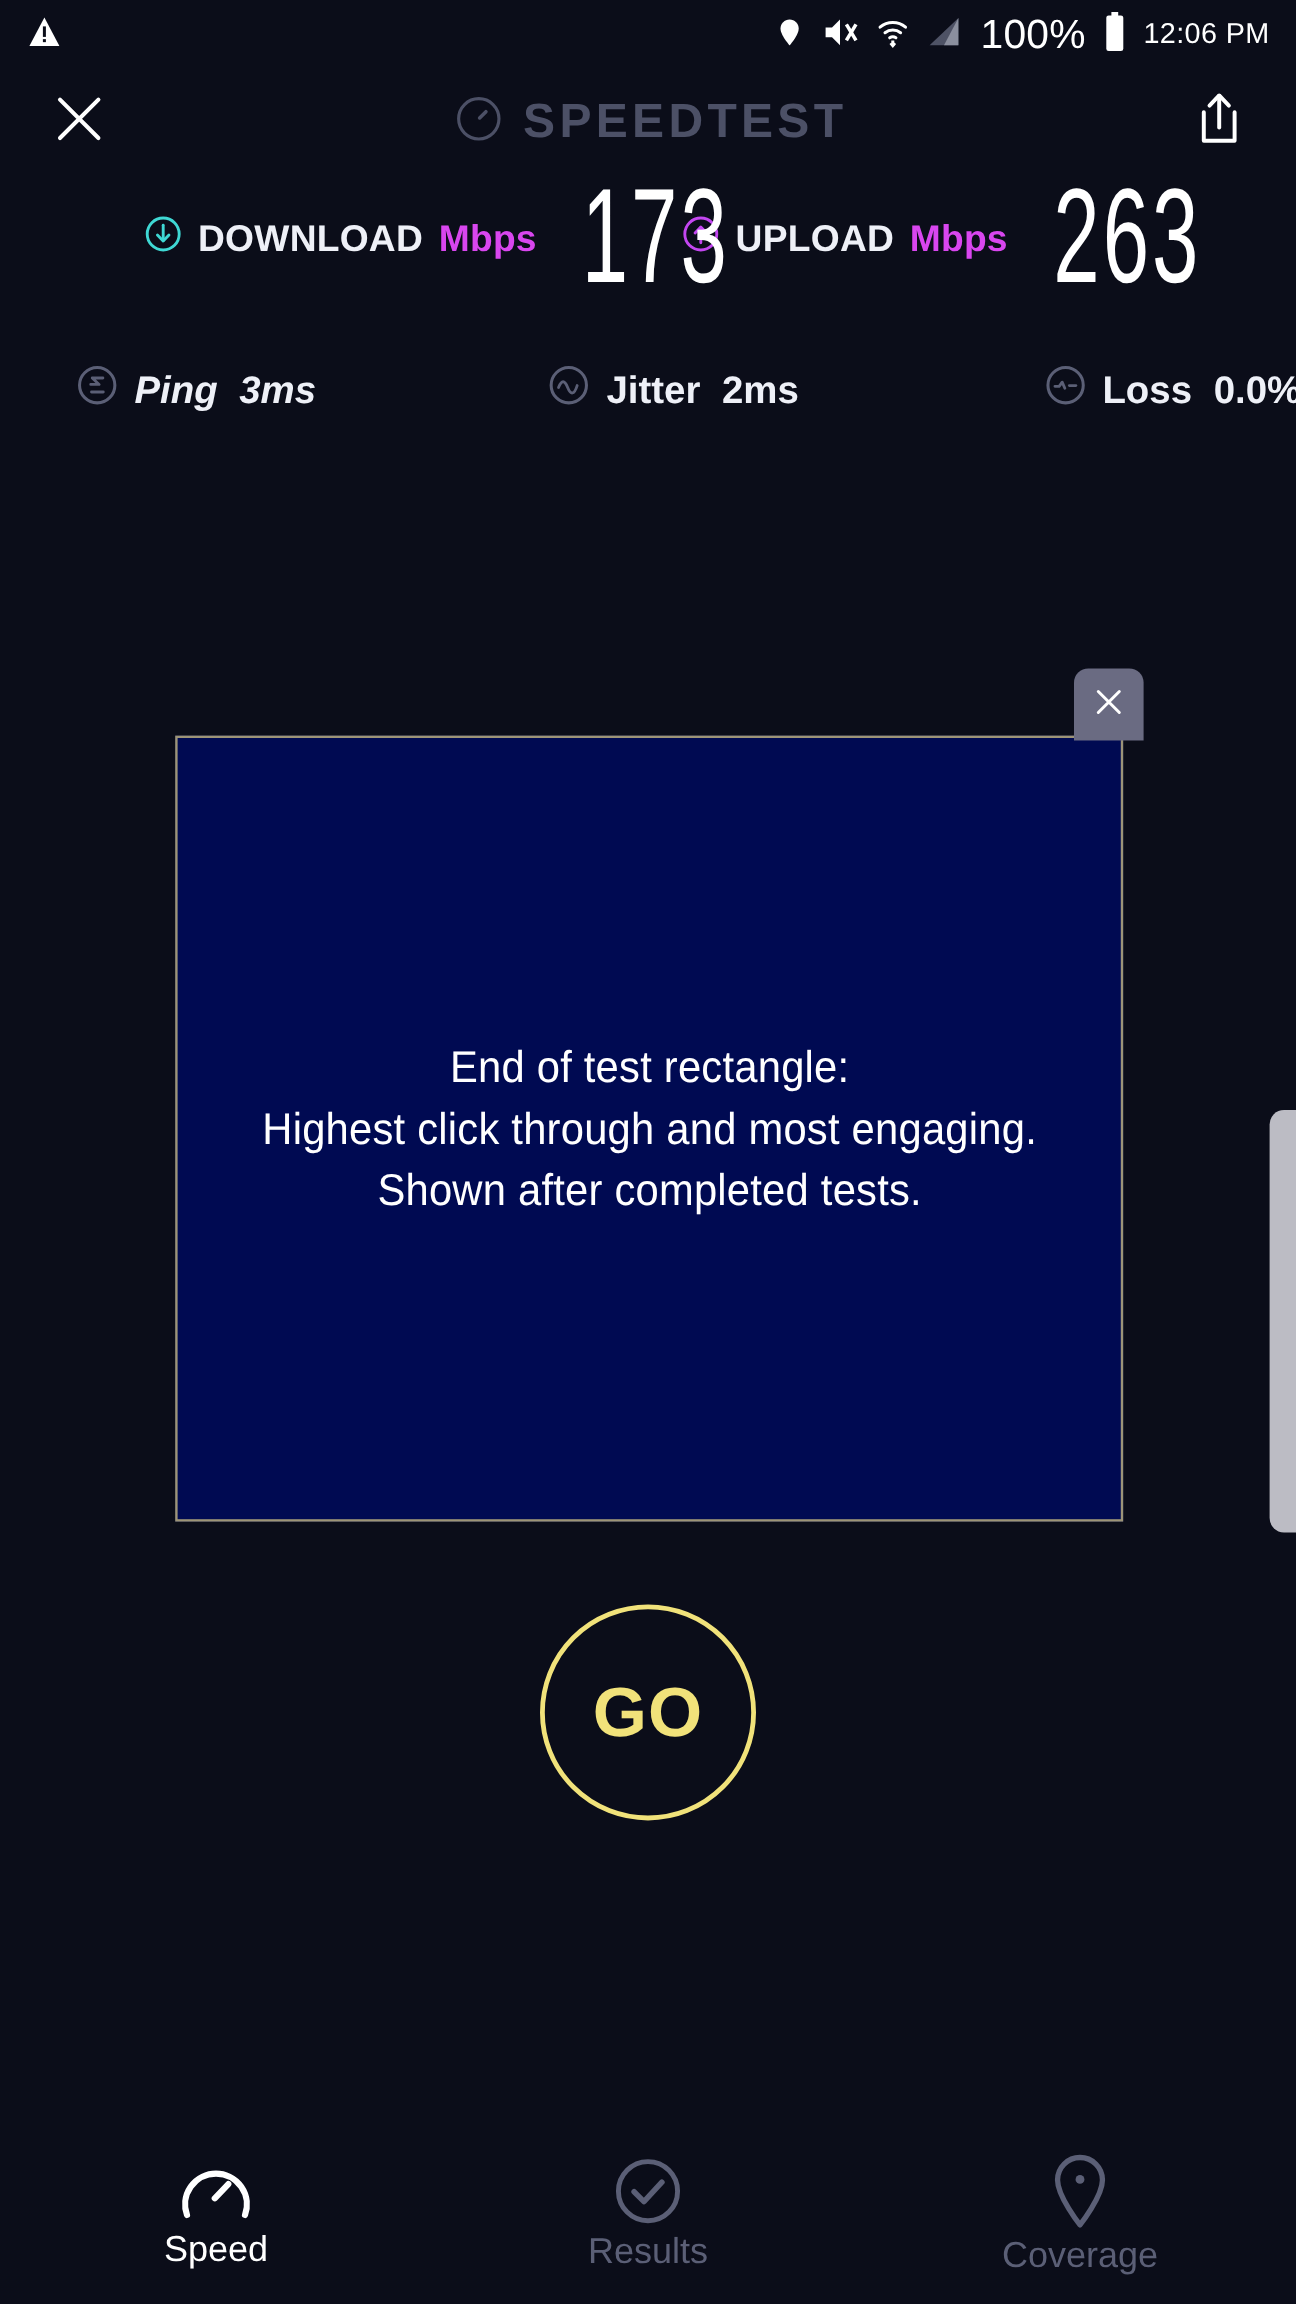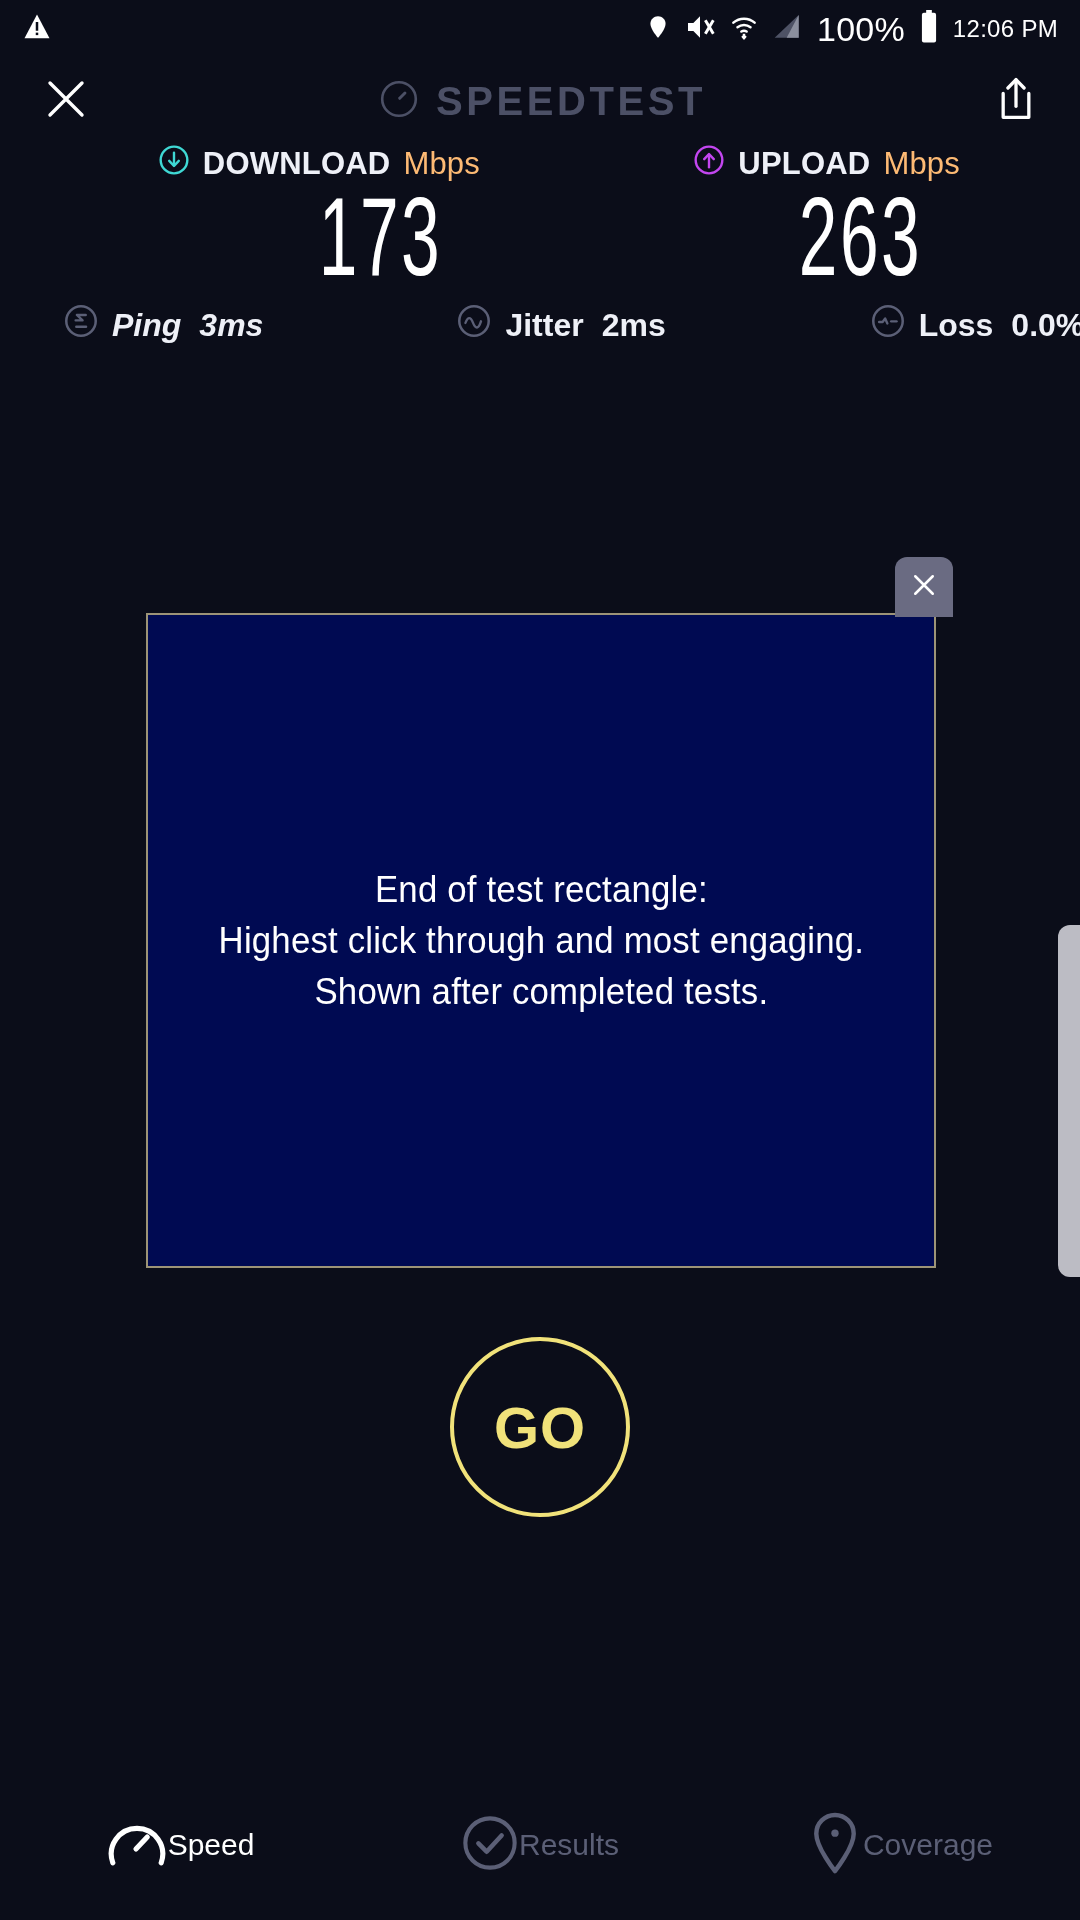--- a/index.html
+++ b/index.html
@@ -40,29 +40,29 @@
   .brand-title {
     font-size:40px; font-weight:700; color:#4c5066;
     letter-spacing:3.6px;
   }
 
   
   .results { position:absolute; top:144px; left:0; width:1080px; }
   .metric-row {
     display:flex; justify-content:center; align-items:flex-start; gap:0;
   }
-  .metric { width:420px; display:flex; flex-direction:column; align-items:flex-end; }
+  .metric { width:420px; display:flex; flex-direction:row; align-items:center; }
   .metric-dl { padding-right:60px; }
   .metric-ul { padding-left:28px; }
   .metric-head {
     display:flex; align-items:center; gap:13px;
     font-size:31px; font-weight:700; color:#eef0f7;
     letter-spacing:0.2px; white-space:nowrap;
   }
-  .metric-head .unit { font-weight:400; color:#fdba74; }
+  .metric-head .unit { font-weight:700; color:#d946ef; }
   .metric-value {
     font-size:112px; font-weight:300; color:#ffffff;
     line-height:1.02; margin-top:-4px;
     font-family:"Liberation Sans", sans-serif;
     transform:scaleX(0.62);
     letter-spacing:4px;
   }
 
   
   .stats {
@@ -128,21 +128,21 @@
   .go-label {
     font-size:58px; font-weight:700; color:#f1e27a; letter-spacing:1px;
   }
 
   
   .bottomnav {
     position:absolute; bottom:0; left:0; width:1080px; height:150px;
     display:flex; align-items:center;
   }
   .navitem {
-    flex:1; display:flex; flex-direction:row;
+    flex:1; display:flex; flex-direction:column;
     align-items:center; justify-content:center; 
   }
   .navlabel { font-size:30px; font-weight:400; }
   .nav-active .navlabel { color:#ffffff; }
   .nav-inactive .navlabel { color:#5b5f76; }
 </style>
 </head>
 <body>
 
 <div id="app">

